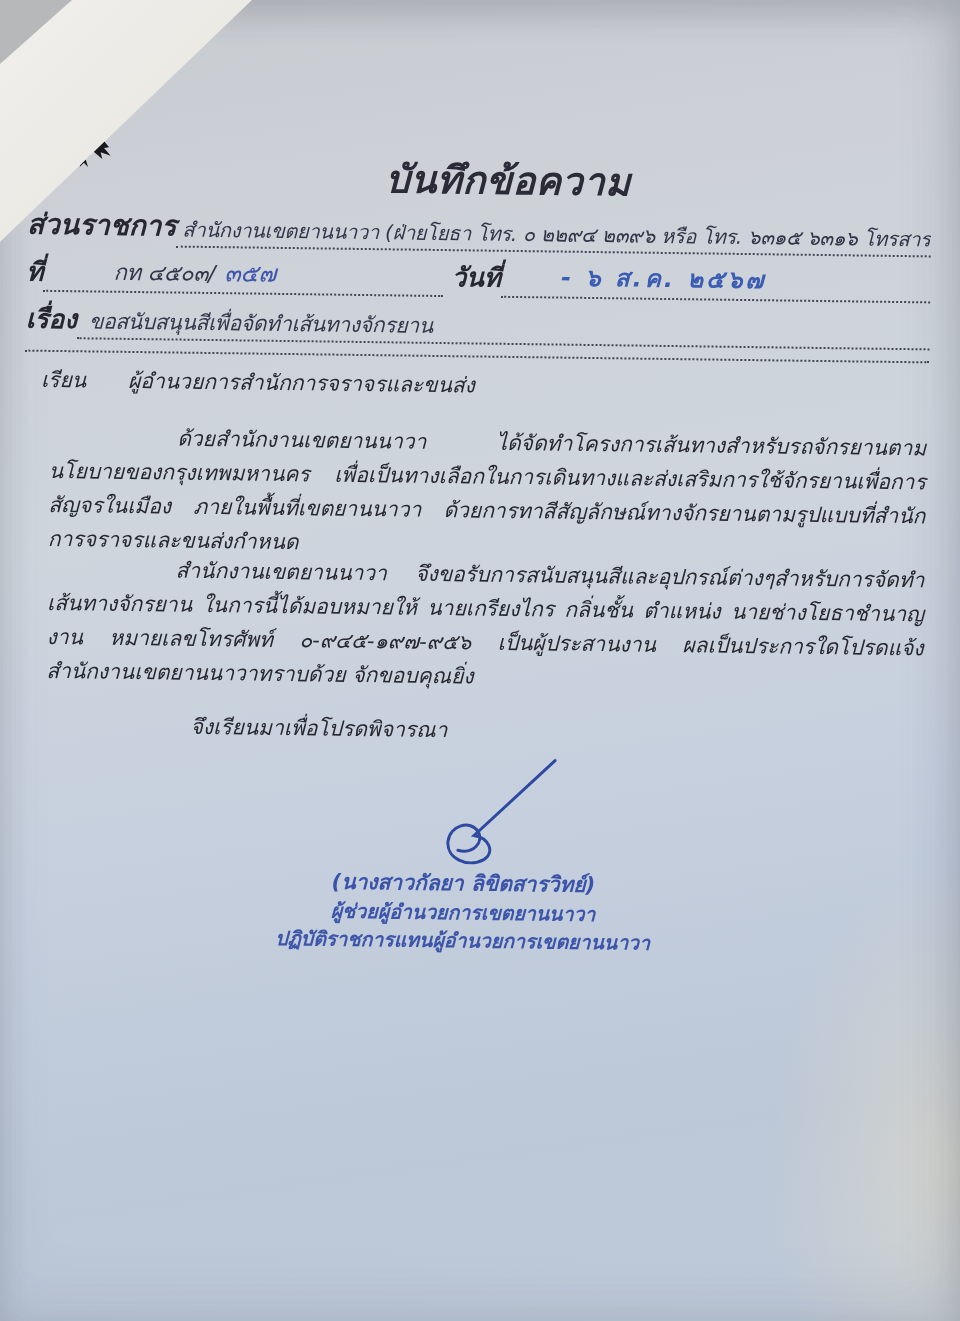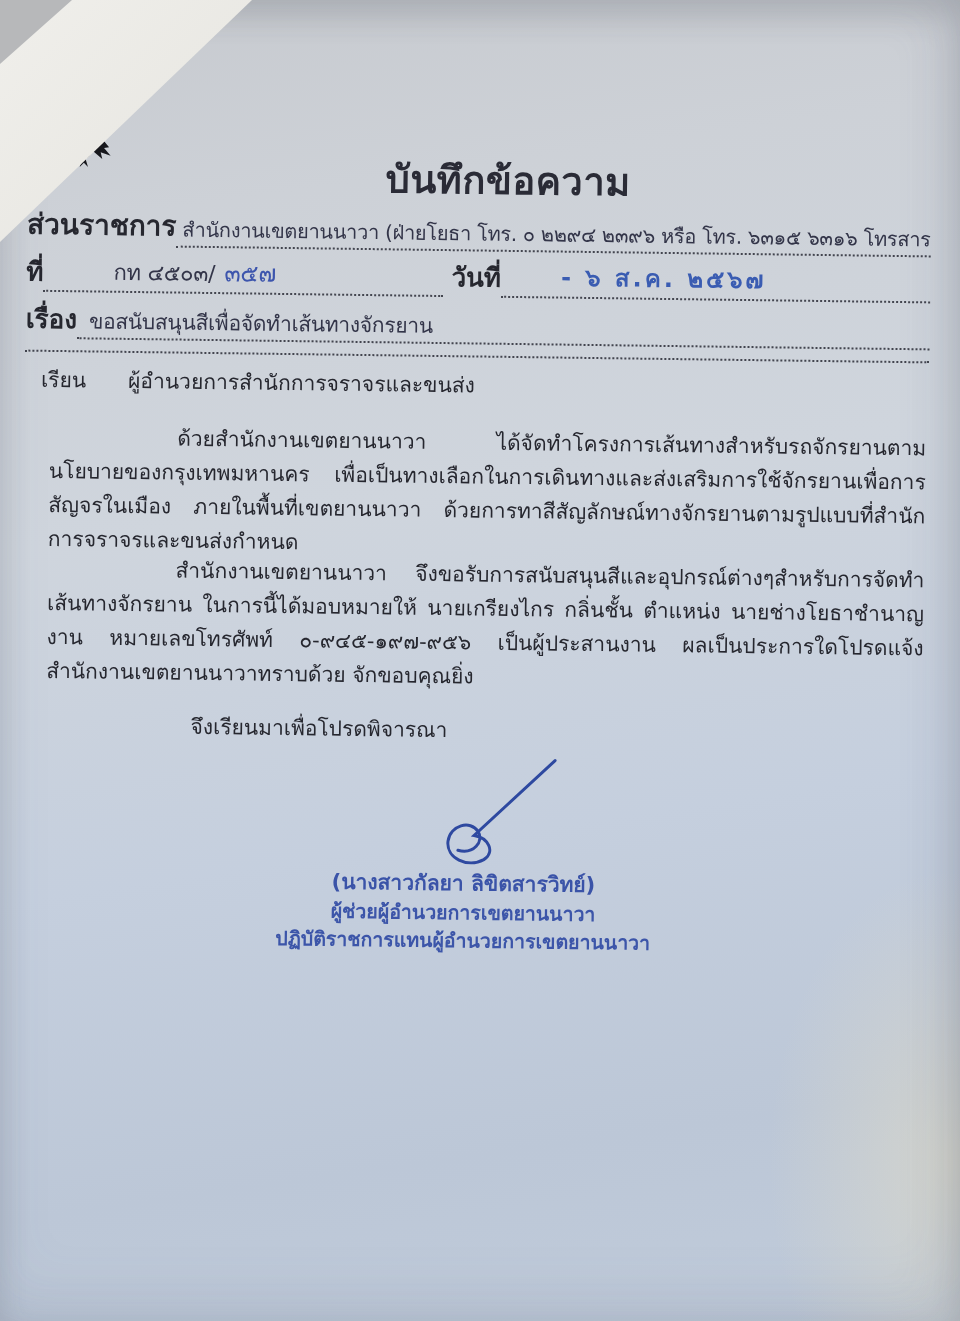--- a/index.html
+++ b/index.html
@@ -19,20 +19,21 @@
     background:#b7b8ba;
     clip-path:polygon(0 0,72px 0,0 64px);
   }
   .paper{
     position:absolute;inset:0;
     clip-path:polygon(252px 0,100% 0,100% 100%,0 100%,0 242px);
     background:
       radial-gradient(260px 420px at 99% 88%,rgba(228,221,197,0.55),rgba(228,221,197,0) 70%),
       linear-gradient(172deg,#c7cacf 0%,#cdd1d7 16%,#cfd5dd 38%,#c5cfde 62%,#bcc7d7 84%,#c0cbda 100%);
     filter:drop-shadow(-4px -3px 7px rgba(55,55,58,0.38));
+    font-style:italic;
   }
   .paper::after{ 
     content:"";position:absolute;inset:0;pointer-events:none;
     box-shadow:
       inset 0 16px 28px rgba(70,73,80,0.16),
       inset -16px 0 50px rgba(95,102,114,0.12),
       inset 0 -26px 60px rgba(92,106,130,0.08);
   }
   .content{position:absolute;inset:0;transform:rotate(0.75deg);transform-origin:60px 0;}
 

